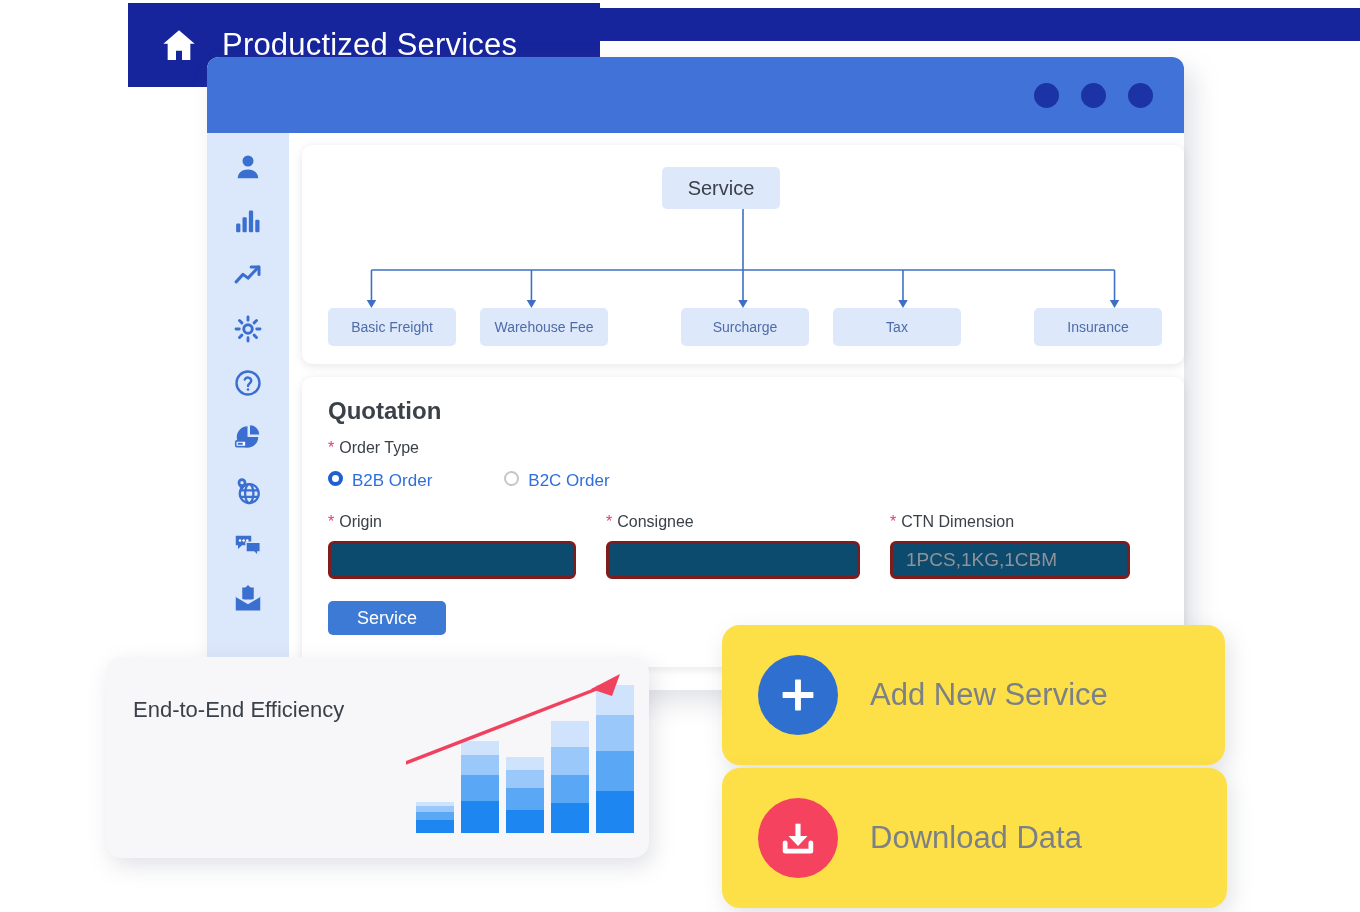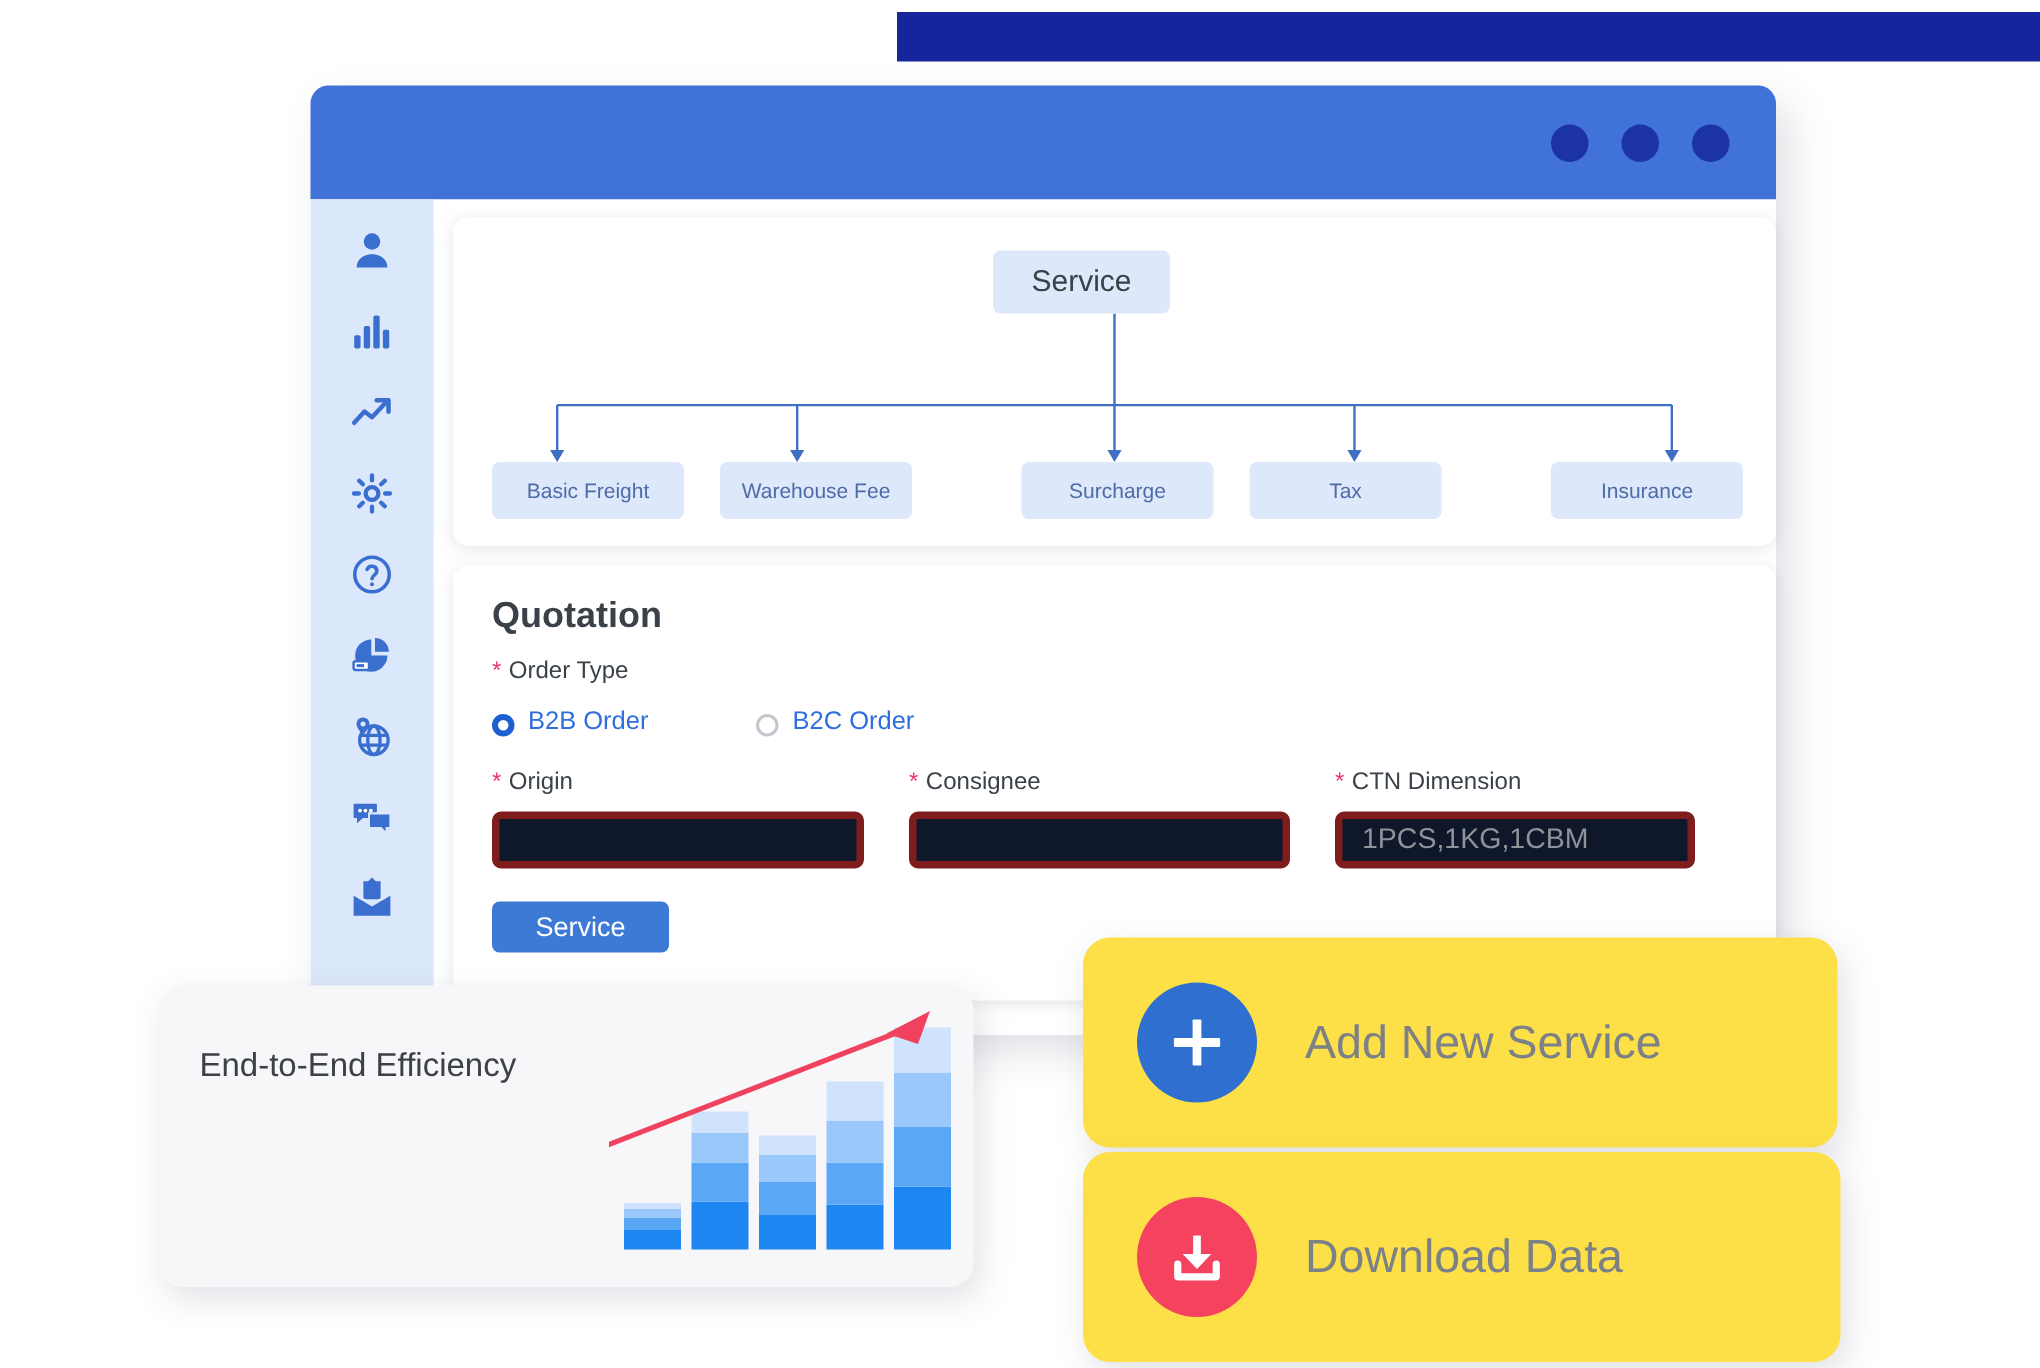--- a/index.html
+++ b/index.html
@@ -197,21 +197,21 @@
     line-height: 1;
   }
   .radio-row {
     display: flex;
     align-items: center;
     margin-top: 14px;
     margin-bottom: 22px;
   }
   .radio-opt {
     display: flex;
-    align-items: flex-end;
+    align-items: flex-start;
     margin-right: 72px;
   }
   .radio-mark {
     width: 15px;
     height: 15px;
     border-radius: 50%;
     box-sizing: border-box;
     margin-right: 9px;
     flex: none;
   }
@@ -229,22 +229,22 @@
   }
   .fields {
     display: flex;
   }
   .field {
     margin-right: 30px;
   }
   .field-input {
     margin-top: 10px;
     height: 38px;
-    background: #0f172a;
-    border: 5px solid #7f1d1d;
+    background: #0c4a6e;
+    border: 3px solid #7f1d1d;
     border-radius: 6px;
     box-sizing: border-box;
     display: flex;
     align-items: center;
     padding-left: 13px;
     color: #8f9399;
     font-size: 19px;
   }
   .w-origin { width: 248px; }
   .w-consignee { width: 254px; }
@@ -342,20 +342,26 @@
     white-space: nowrap;
   }
 </style>
 </head>
 <body>
 
 <div id="stage">
 
   <div class="navy-stripe"></div>
 
+  <div class="badge">
+    <svg class="badge-home" viewBox="0 0 24 24">
+      <path d="M12 3.2 2.6 11.2h2.6V21h5.0v-5.6h3.6V21h5.0v-9.8h2.6z" fill="#ffffff"></path>
+    </svg>
+    <span class="badge-title">Productized Services</span>
+  </div>
 
   <div class="window">
 
     <div class="titlebar">
       <span class="dot"></span>
       <span class="dot"></span>
       <span class="dot"></span>
     </div>
 
     <div class="win-body">

